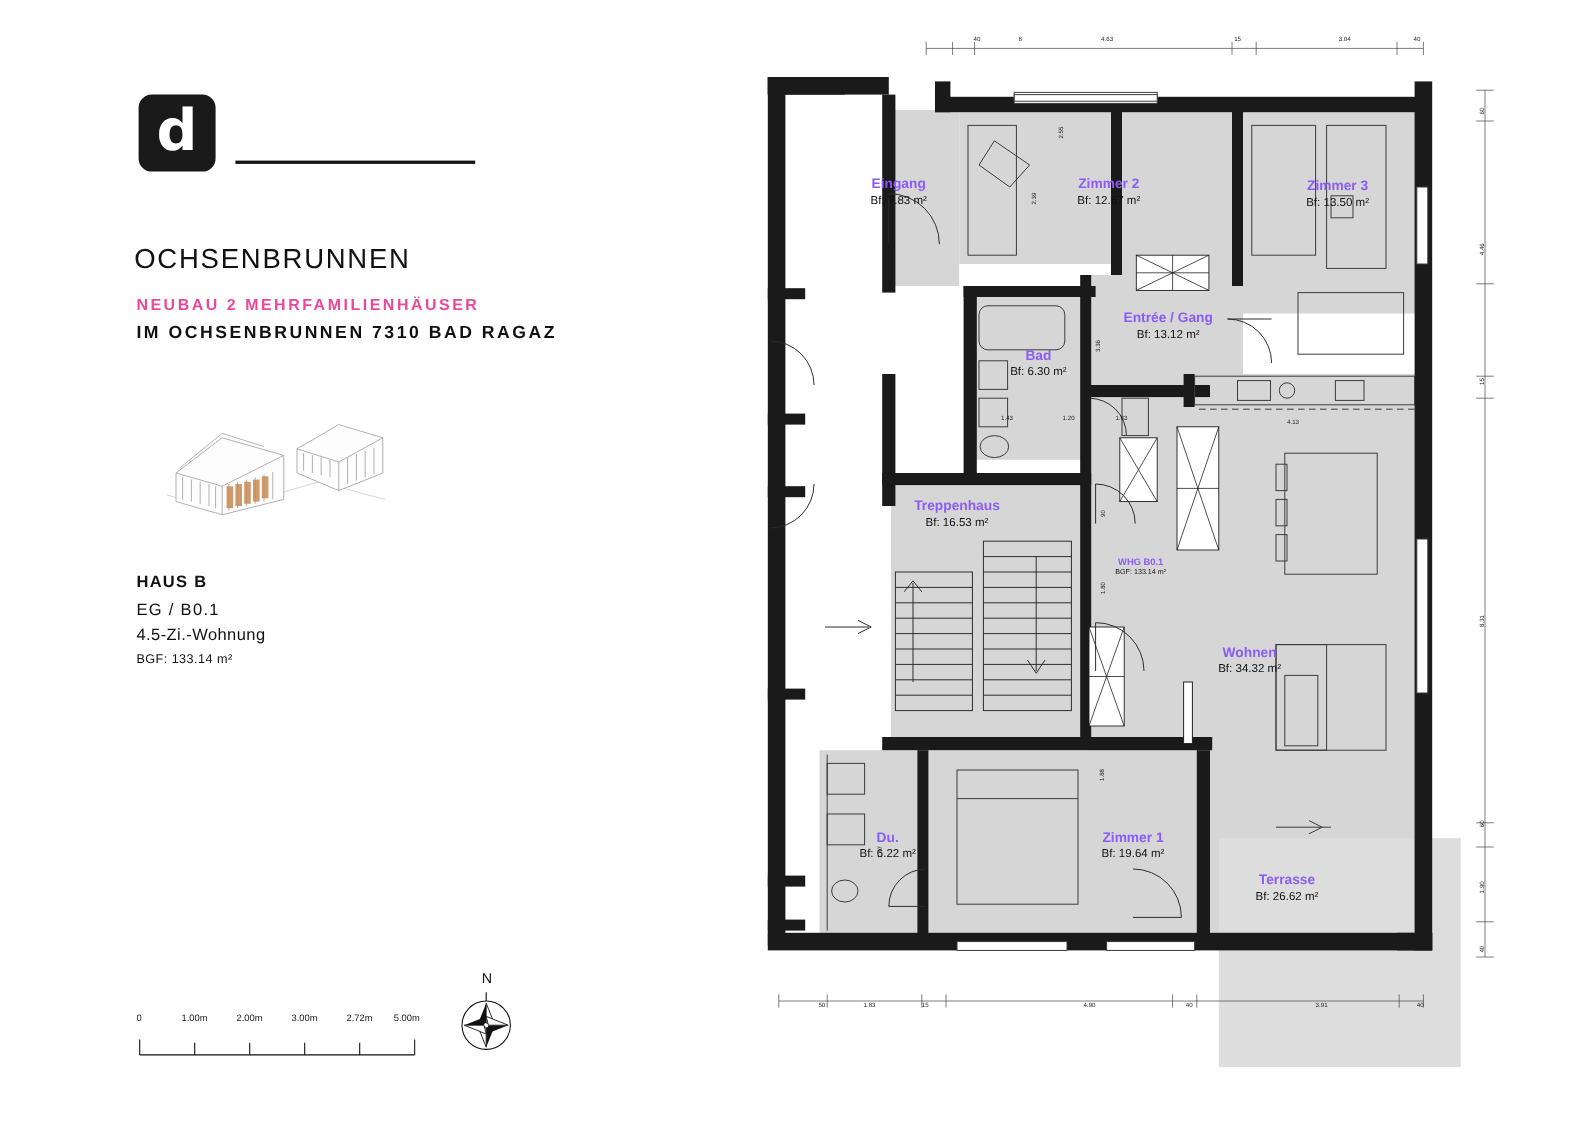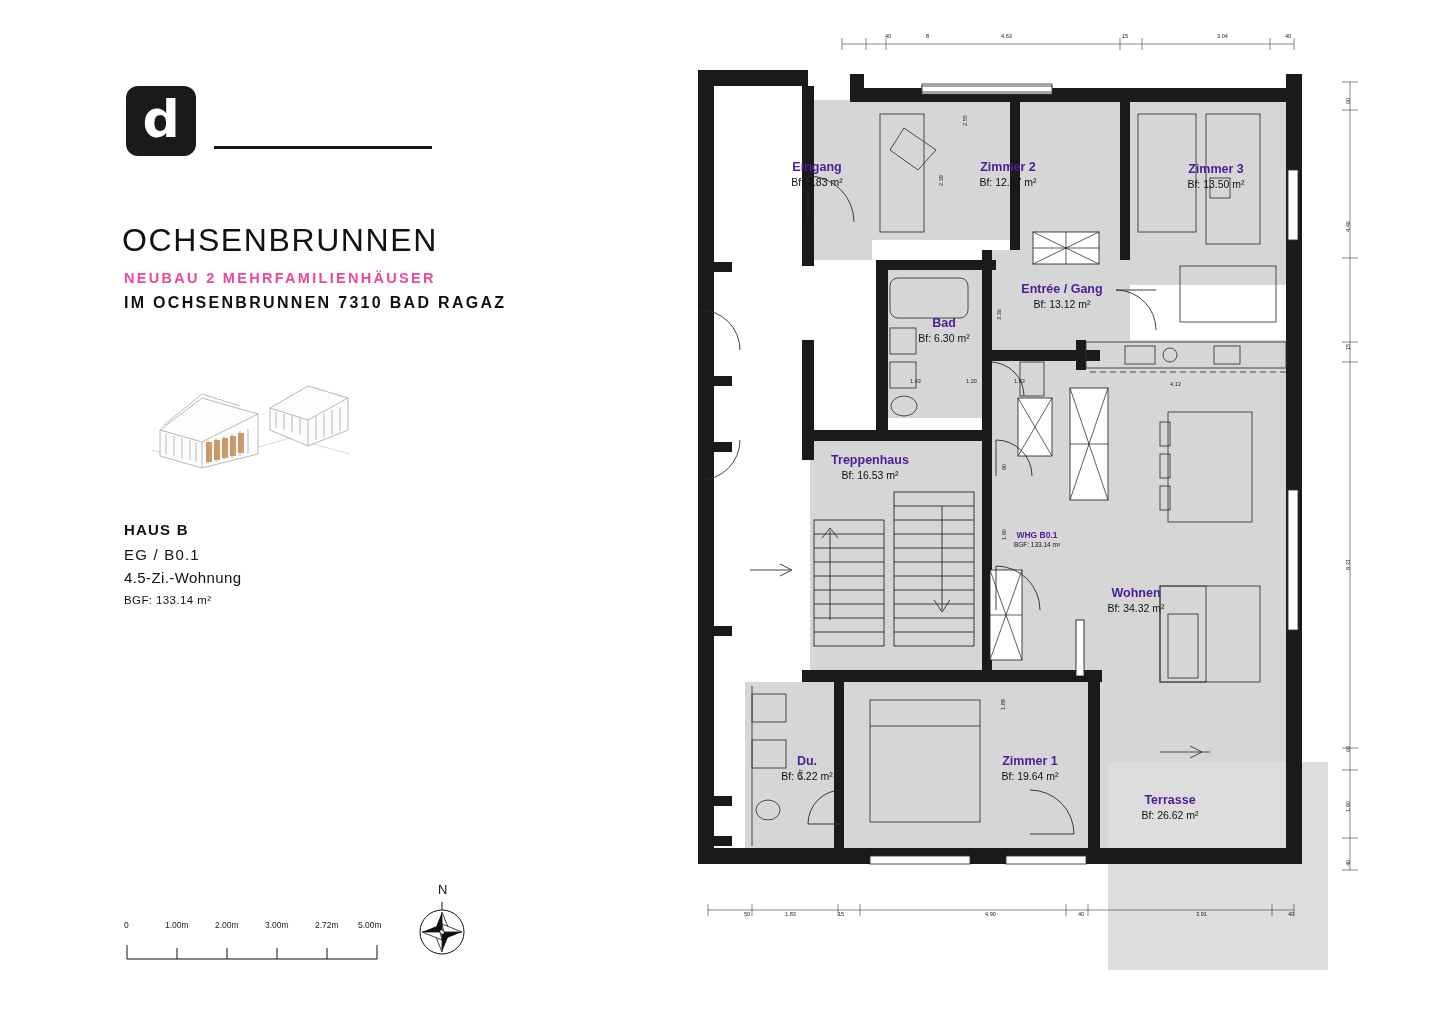--- a/index.html
+++ b/index.html
@@ -9,21 +9,21 @@
 
   
   .logo-wrap{position:absolute;left:126px;top:86px;display:flex;align-items:center;gap:22px;}
   .logo-mark{width:70px;height:70px;background:#1a1a1a;border-radius:12px;position:relative;}
   .logo-mark .d{position:absolute;left:0;top:0;width:70px;height:70px;color:#fff;
       font-family:"DejaVu Sans",sans-serif;font-size:52px;font-weight:700;
       display:flex;align-items:center;justify-content:center;line-height:1;padding-bottom:4px;box-sizing:border-box;}
   .logo-text{font-family:"DejaVu Sans",sans-serif;font-size:44px;font-weight:700;letter-spacing:1px;color:#161616;}
   .logo-rule{position:absolute;left:214px;top:146px;width:218px;height:3px;background:#161616;}
 
-  .proj-title{position:absolute;left:122px;top:222px;font-size:32px;letter-spacing:1.6px;color:#111;
+  .proj-title{position:absolute;left:122px;top:222px;font-size:25px;letter-spacing:1.6px;color:#111;
       font-family:"Liberation Sans",sans-serif;font-weight:400;}
   .proj-sub1{position:absolute;left:124px;top:270px;font-size:14.5px;letter-spacing:2.3px;color:#ec4899;font-weight:700;}
   .proj-sub2{position:absolute;left:124px;top:294px;font-size:16px;letter-spacing:2.3px;color:#111;font-weight:700;}
 
   
   .sketch{position:absolute;left:140px;top:368px;width:230px;height:110px;}
 
   .haus{position:absolute;left:124px;top:521px;font-size:15px;font-weight:700;letter-spacing:1.2px;}
   .floor{position:absolute;left:124px;top:546px;font-size:15px;letter-spacing:1.2px;}
   .rooms{position:absolute;left:124px;top:569px;font-size:15px;letter-spacing:0.4px;}
@@ -32,23 +32,23 @@
   
   .scalebar{position:absolute;left:126px;top:944px;width:252px;height:16px;}
   .scale-lbl{position:absolute;font-size:8.5px;color:#222;top:920px;}
 
   
   .north{position:absolute;left:404px;top:874px;width:76px;height:88px;}
 
   
   .plan{position:absolute;left:690px;top:10px;width:740px;height:1000px;}
   .rm{position:absolute;text-align:center;}
-  .rm .nm{font-size:12.5px;font-weight:700;color:#4c1d95;line-height:1.25;white-space:nowrap;}
+  .rm .nm{font-size:12.5px;font-weight:700;color:#8b5cf6;line-height:1.25;white-space:nowrap;}
   .rm .ar{font-size:10.5px;color:#111;line-height:1.3;white-space:nowrap;}
-  .rm.small .nm{font-size:8.5px;margin-top:24px;}
+  .rm.small .nm{font-size:8.5px;}
   .rm.small .ar{font-size:6.5px;}
   .dimtxt{position:absolute;font-size:5.6px;color:#222;white-space:nowrap;}
   .dimtxt.v{transform-origin:0 0;transform:rotate(-90deg);}
 </style>
 </head>
 <body>
 
 <div class="sheet">
 
   <div class="logo-wrap">

